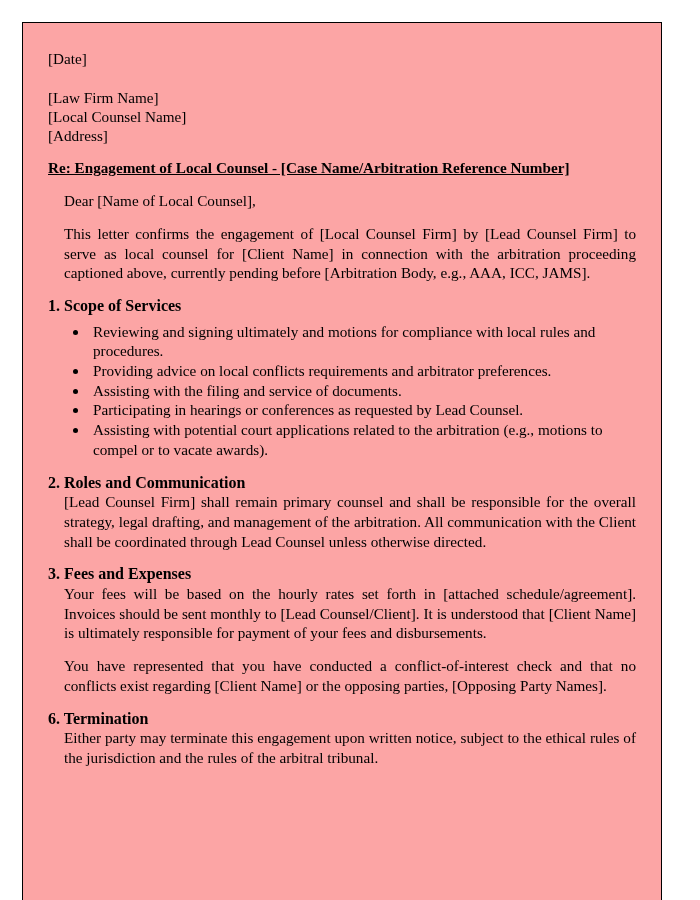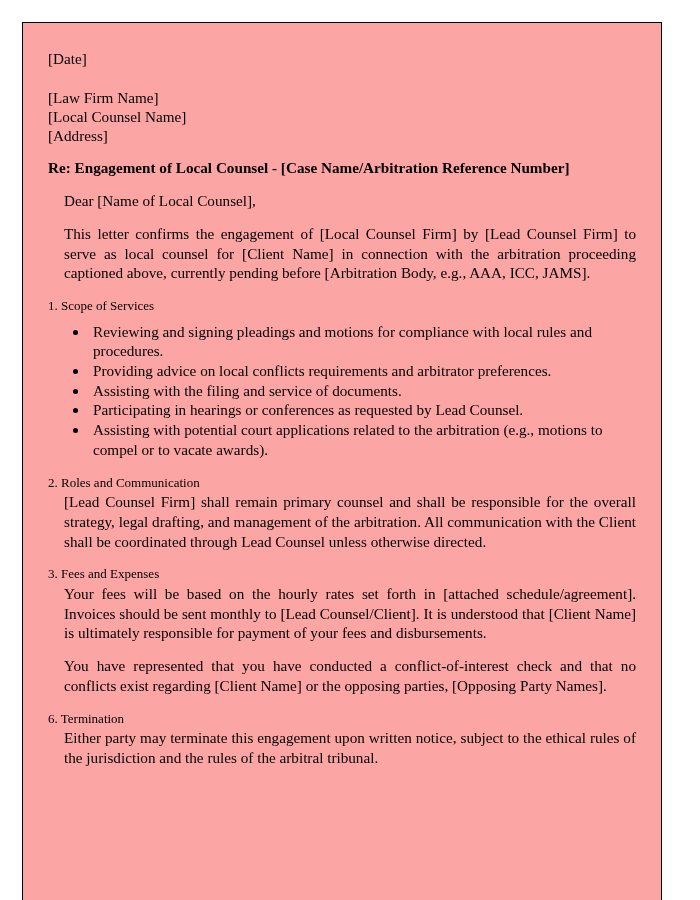--- a/index.html
+++ b/index.html
@@ -56,28 +56,29 @@
     list-style-type: disc;
   }
   ul.bullets li {
     font-size: 15.2px;
     line-height: 19.7px;
     padding-left: 4px;
     margin: 0;
     text-align: left;
   }
   .section-head {
-    font-size: 13px;
+    font-size: 16px;
     line-height: 19.7px;
-    font-weight: normal;
+    font-weight: bold;
   }
   .re-line {
     font-size: 15.2px;
     font-weight: bold;
     line-height: 19.7px;
+    text-decoration: underline;
   }
 </style>
 </head>
 <body>
 
 <div class="page">
   <div class="content">
 
     <div class="line">[Date]</div>
 
@@ -99,21 +100,21 @@
 
     <div class="para">This letter confirms the engagement of [Local Counsel Firm] by [Lead Counsel Firm] to serve as local counsel for [Client Name] in connection with the arbitration proceeding captioned above, currently pending before [Arbitration Body, e.g., AAA, ICC, JAMS].</div>
 
     <div class="spacer-md"></div>
 
     <div class="section-head">1. Scope of Services</div>
 
     <div class="spacer-sm"></div>
 
     <ul class="bullets">
-      <li>Reviewing and signing pleadings and motions for compliance with local rules and procedures.</li>
+      <li>Reviewing and signing ultimately and motions for compliance with local rules and procedures.</li>
       <li>Providing advice on local conflicts requirements and arbitrator preferences.</li>
       <li>Assisting with the filing and service of documents.</li>
       <li>Participating in hearings or conferences as requested by Lead Counsel.</li>
       <li>Assisting with potential court applications related to the arbitration (e.g., motions to compel or to vacate awards).</li>
     </ul>
 
     <div class="spacer-md"></div>
 
     <div class="section-head">2. Roles and Communication</div>
     <div class="para">[Lead Counsel Firm] shall remain primary counsel and shall be responsible for the overall strategy, legal drafting, and management of the arbitration. All communication with the Client shall be coordinated through Lead Counsel unless otherwise directed.</div>

